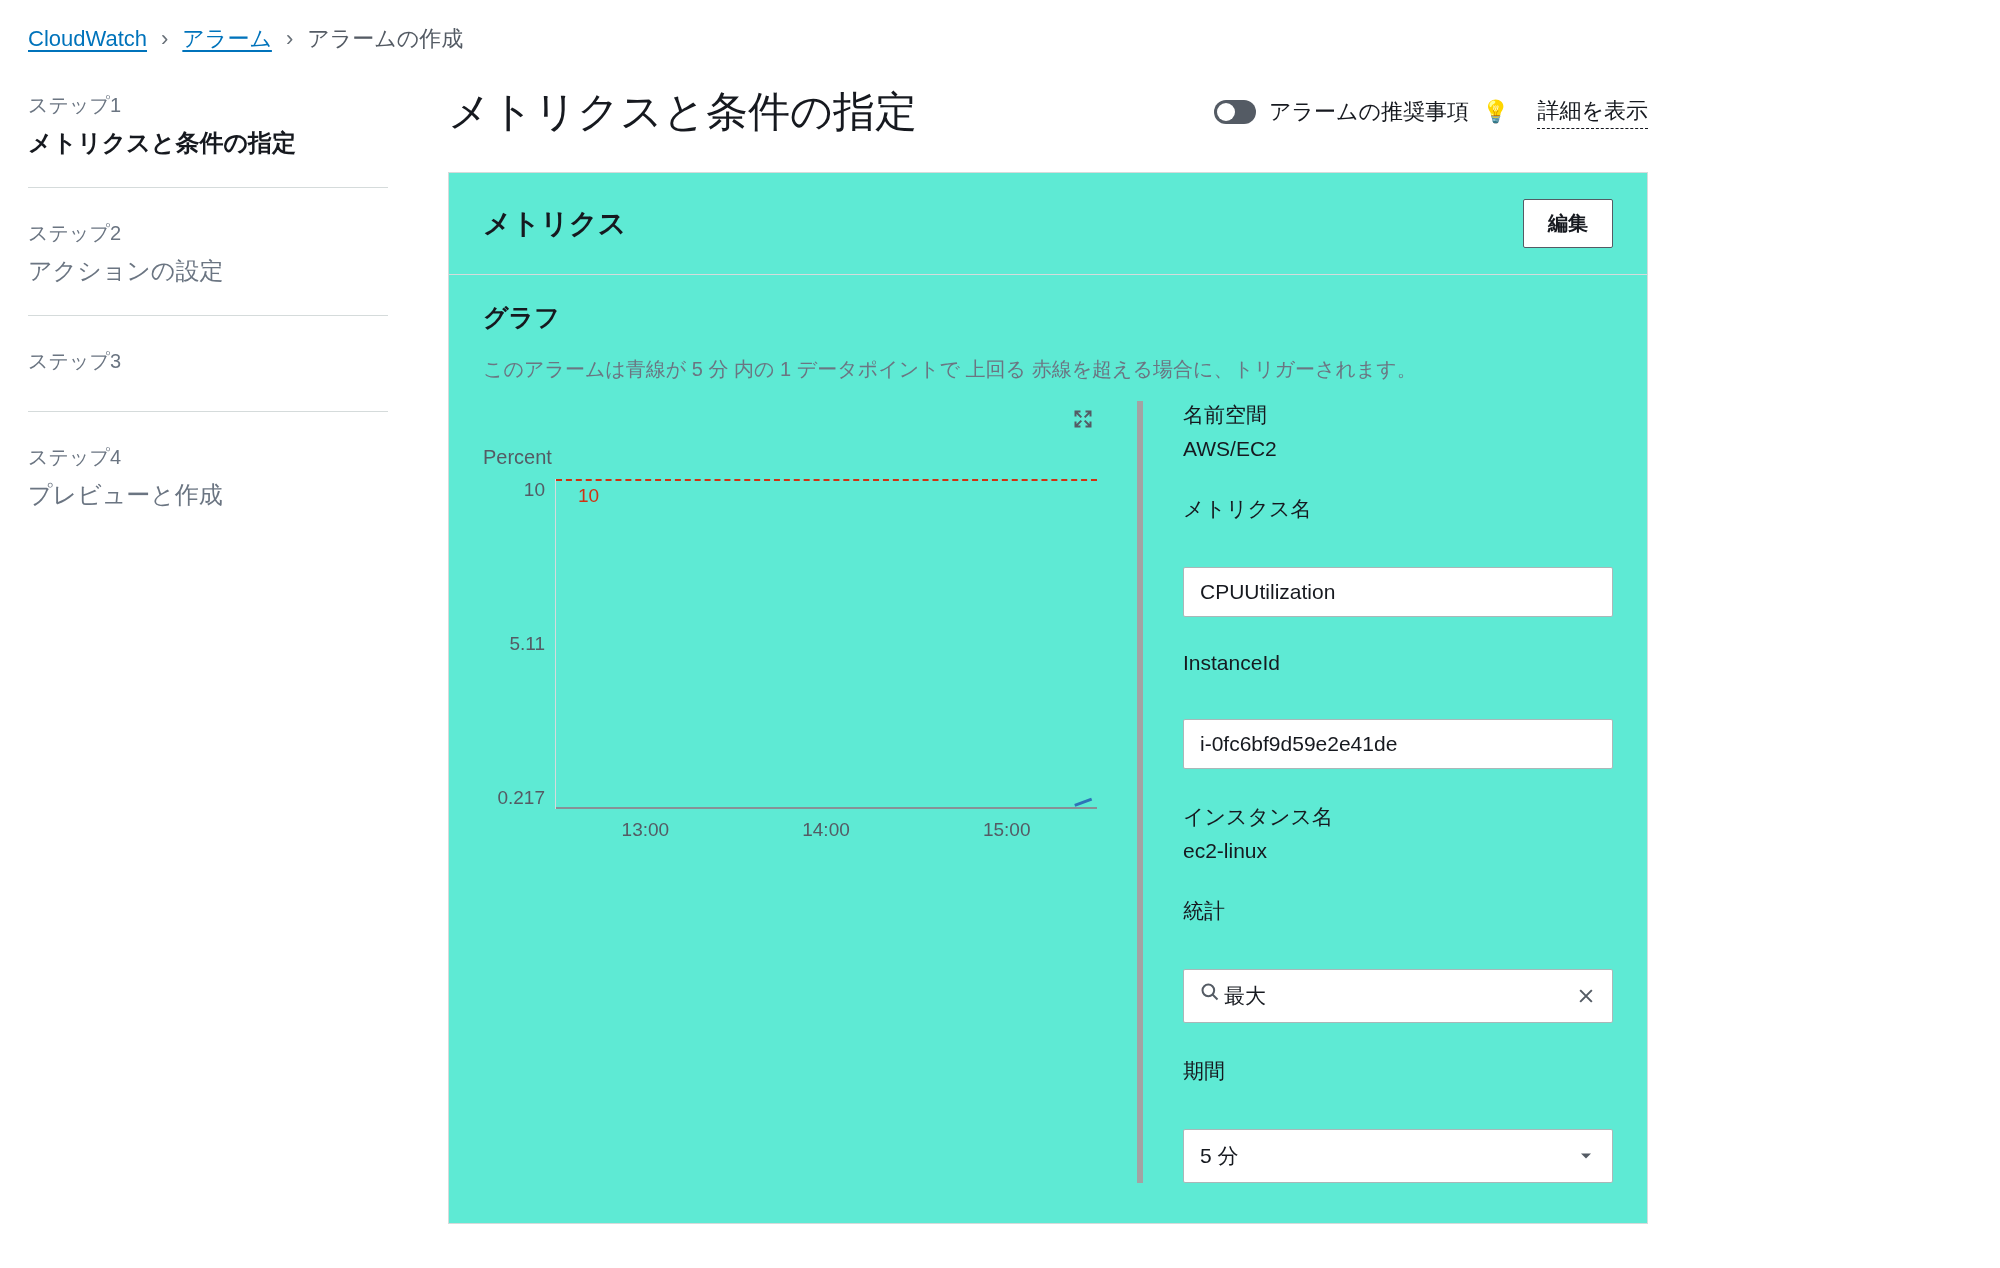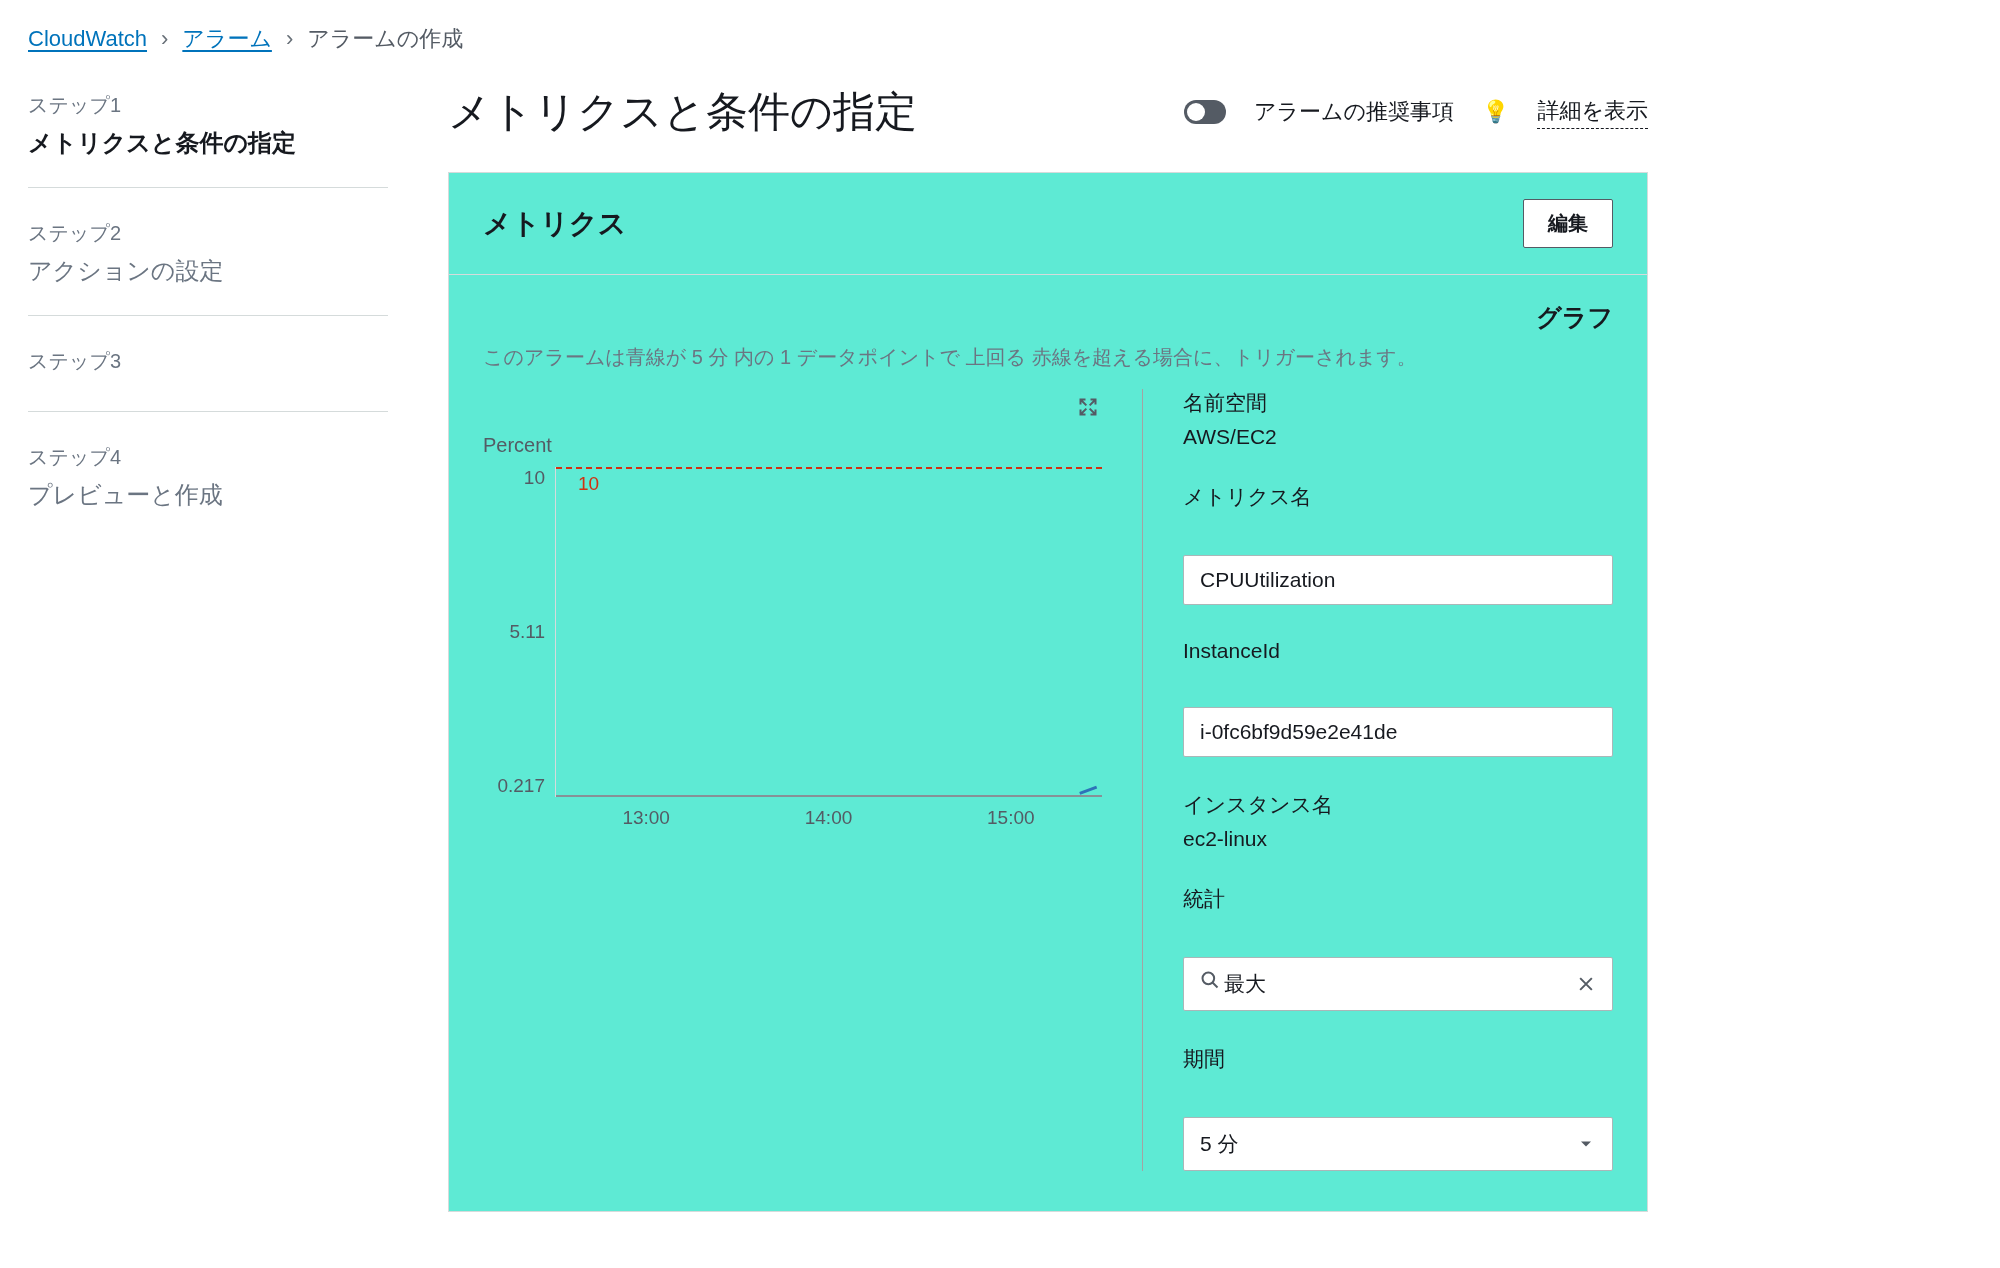--- a/index.html
+++ b/index.html
@@ -26,46 +26,46 @@
   .step { padding: 8px 0 28px 0; border-bottom: 1px solid #d5dbdb; margin-bottom: 24px; }
   .step:last-child { border-bottom: none; }
   .step-num { color: #6b7582; font-size: 20px; margin-bottom: 8px; }
   .step-title { color: #6b7582; font-size: 24px; }
   .step.current .step-title { color: #16191f; font-weight: 700; }
 
   
   .header-row { display: flex; justify-content: space-between; align-items: center; margin-bottom: 32px; }
   .page-title { font-size: 42px; font-weight: 400; color: #16191f; }
   .header-actions { display: flex; align-items: center; gap: 28px; }
-  .toggle-wrap { display: flex; align-items: center; gap: 28px; font-size: 22px; color: #16191f; }
+  .toggle-wrap { display: flex; align-items: center; gap: 13px; font-size: 22px; color: #16191f; }
   .toggle {
     width: 42px; height: 24px; border-radius: 12px; background: #545b64; position: relative; cursor: pointer;
   }
   .toggle::after {
     content: ""; position: absolute; left: 3px; top: 3px; width: 18px; height: 18px;
     border-radius: 50%; background: #ffffff;
   }
   .lightbulb { color: #7b3dcf; font-size: 22px; }
   .details-link { color: #16191f; font-size: 22px; border-bottom: 1px dashed #16191f; padding-bottom: 2px; cursor: pointer; }
 
   
   .panel { border: 1px solid #d5dbdb; background: #5eead4; border-top: 1px solid #d5dbdb; }
   .panel-head { display: flex; justify-content: space-between; align-items: center; padding: 26px 34px; border-bottom: 1px solid #d5dbdb; }
   .panel-head h2 { font-size: 28px; font-weight: 700; }
   .btn {
     background: #ffffff; border: 1px solid #545b64; color: #16191f; font-weight: 600;
     font-size: 20px; padding: 10px 24px; cursor: pointer; border-radius: 2px;
   }
   .panel-body { padding: 26px 34px 40px 34px; }
-  .section-label { font-size: 25px; font-weight: 700; margin-bottom: 10px; text-align: right; }
+  .section-label { font-size: 25px; font-weight: 700; margin-bottom: 22px; }
   .section-desc  { font-size: 20px; color: #6b7582; margin-bottom: 18px; }
 
   
   .panel-cols { display: flex; }
-  .chart-col   { flex: 0 0 660px; padding-right: 40px; border-right: 1px solid #a3a3a3; }
+  .chart-col   { flex: 0 0 660px; padding-right: 40px; border-right: 6px solid #a3a3a3; }
   .details-col { flex: 1 1 auto; padding-left: 40px; display: flex; flex-direction: column; gap: 34px; }
 
   
   .chart-head { display: flex; justify-content: flex-end; padding: 4px 0 8px 0; }
   .expand-btn { cursor: pointer; color: #545b64; padding: 4px; }
   .y-label { font-size: 20px; color: #545b64; margin-bottom: 10px; }
   .chart-area {
     position: relative; height: 330px; display: flex;
   }
   .y-axis { width: 72px; display: flex; flex-direction: column; justify-content: space-between;

